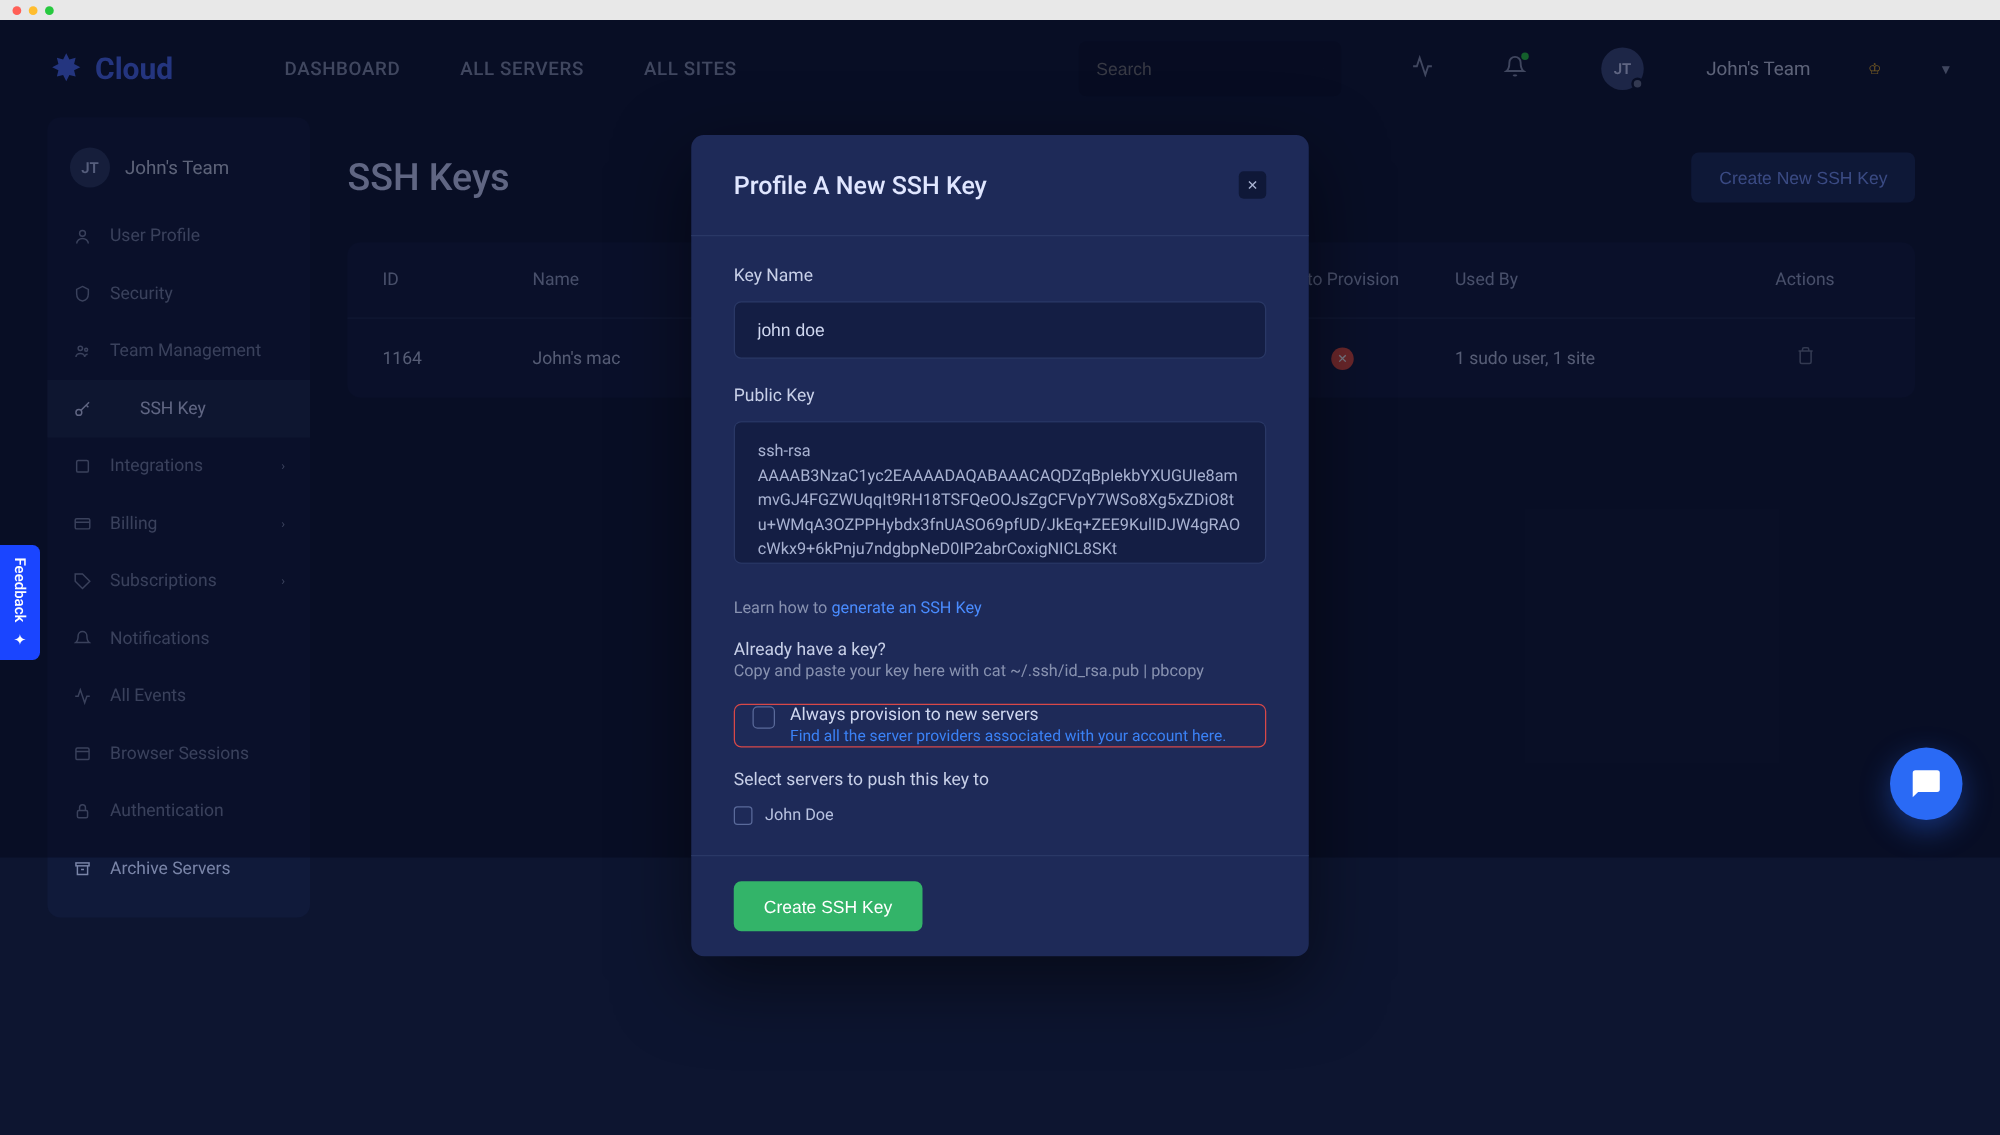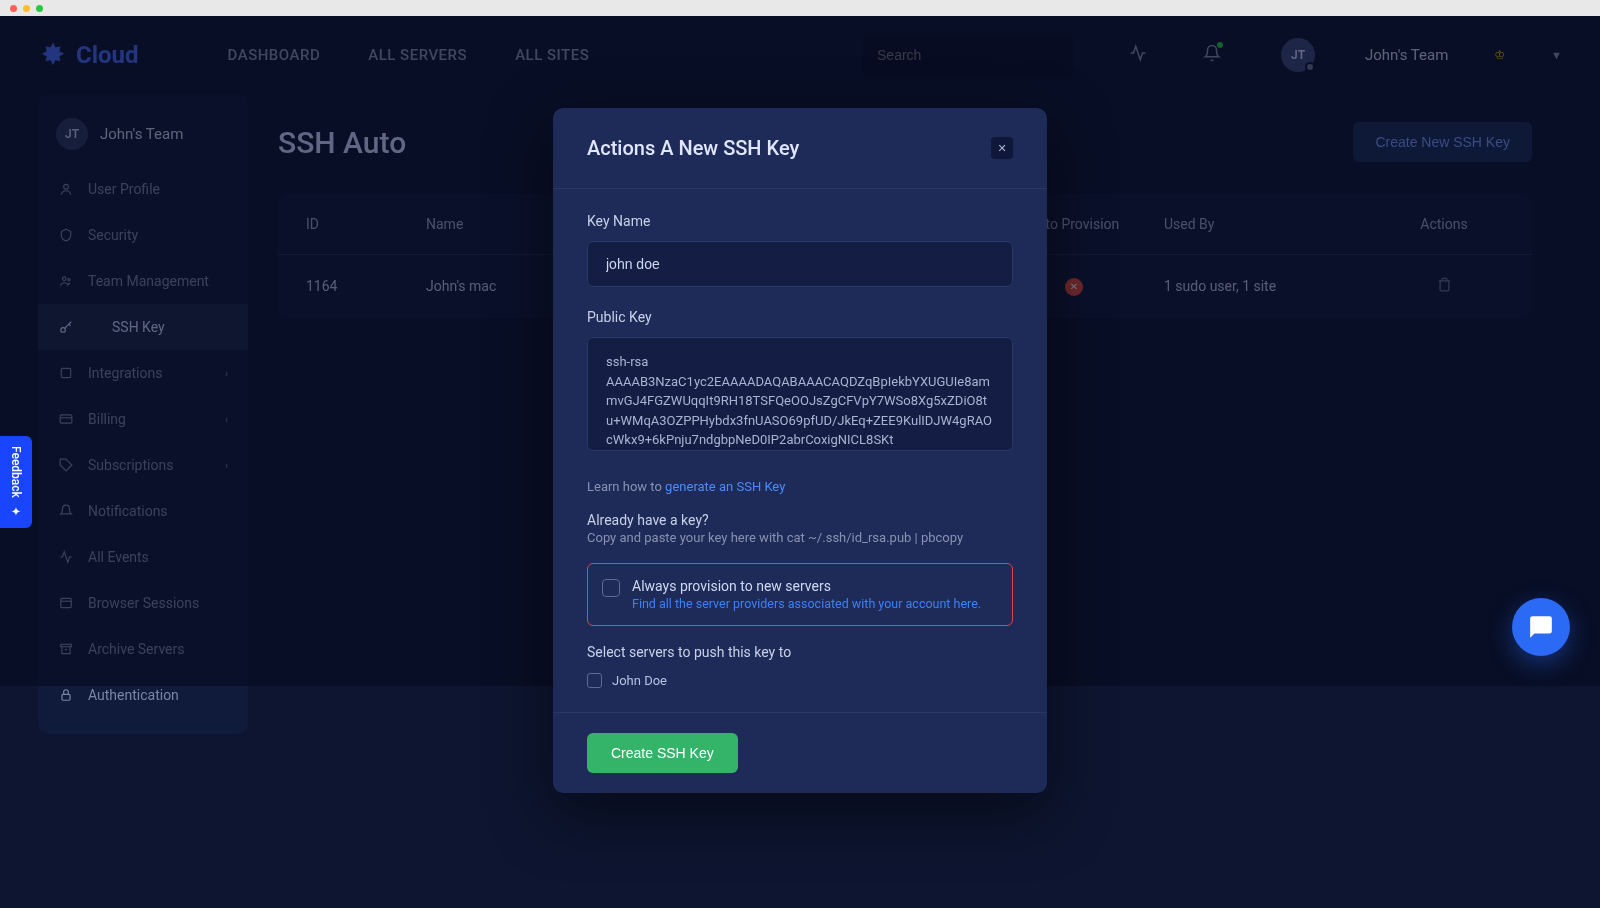--- a/index.html
+++ b/index.html
@@ -205,21 +205,21 @@
   font-family: inherit;
   margin-bottom: 24px;
 }
 .help-block { margin-bottom: 18px; }
 .help-title { color: #c8d0e8; font-size: 14px; margin-bottom: 2px; }
 .help-sub { color: #8892b0; font-size: 13px; }
 .help-link { color: #4a8cff; }
 .highlight-box {
   border: 1px solid #d84848;
   border-radius: 6px;
-  padding: 14px 14px;
+  padding: 0 14px;
   margin-bottom: 18px;
 }
 .check-row { display: flex; gap: 12px; align-items: flex-start; }
 .checkbox {
   width: 18px; height: 18px;
   border: 1.5px solid #5a6a9a;
   border-radius: 4px;
   flex-shrink: 0;
   margin-top: 1px;
 }
@@ -398,41 +398,41 @@
               <svg width="14" height="14" viewBox="0 0 24 24" fill="none" stroke="currentColor" stroke-width="2">
                 <rect x="3" y="4" width="18" height="16" rx="2"></rect>
                 <path d="M3 9h18"></path>
               </svg>
             </span>
             <span>Browser Sessions</span>
           </div>
           <div class="side-item">
             <span class="icon">
               <svg width="14" height="14" viewBox="0 0 24 24" fill="none" stroke="currentColor" stroke-width="2">
+                <rect x="5" y="11" width="14" height="10" rx="2"></rect>
+                <path d="M8 11V7a4 4 0 018 0v4"></path>
+              </svg>
+            </span>
+            <span>Authentication</span>
+          </div>
+          <div class="side-item">
+            <span class="icon">
+              <svg width="14" height="14" viewBox="0 0 24 24" fill="none" stroke="currentColor" stroke-width="2">
                 <rect x="3" y="4" width="18" height="4"></rect>
                 <path d="M5 8v12h14V8M10 13h4"></path>
               </svg>
             </span>
             <span>Archive Servers</span>
           </div>
-          <div class="side-item">
-            <span class="icon">
-              <svg width="14" height="14" viewBox="0 0 24 24" fill="none" stroke="currentColor" stroke-width="2">
-                <rect x="5" y="11" width="14" height="10" rx="2"></rect>
-                <path d="M8 11V7a4 4 0 018 0v4"></path>
-              </svg>
-            </span>
-            <span>Authentication</span>
-          </div>
         </div>
     </div>
 
     <div class="main-panel">
       <div class="page-header">
-        <div class="page-title">SSH Auto</div>
+        <div class="page-title">SSH Keys</div>
         <button class="btn-primary-ghost">Create New SSH Key</button>
       </div>
       <div class="table-wrap">
         <div class="table-head">
           <div>ID</div>
           <div>Name</div>
           <div>Key</div>
           <div class="cell-center">Auto Provision</div>
           <div>Used By</div>
           <div class="cell-center">Actions</div>
@@ -452,21 +452,21 @@
       </div>
     </div>
   </div>
 
   <div class="feedback-tab">
     <span>✦ <span>Feedback</span></span>
   </div>
 
   <div class="modal">
     <div class="modal-header">
-      <div class="modal-title">Actions A New SSH Key</div>
+      <div class="modal-title">Profile A New SSH Key</div>
       <div class="modal-close">✕</div>
     </div>
     <div class="modal-body">
       <label class="form-label">Key Name</label>
       <input class="form-input" value="john doe" style="">
 
       <label class="form-label">Public Key</label>
       <textarea class="form-textarea" id="pk-textarea" style="">ssh-rsa AAAAB3NzaC1yc2EAAAADAQABAAACAQDZqBpIekbYXUGUIe8ammvGJ4FGZWUqqIt9RH18TSFQeOOJsZgCFVpY7WSo8Xg5xZDiO8tu+WMqA3OZPPHybdx3fnUASO69pfUD/JkEq+ZEE9KulIDJW4gRAOcWkx9+6kPnju7ndgbpNeD0IP2abrCoxigNICL8SKt</textarea>
 
       <div class="help-block">

